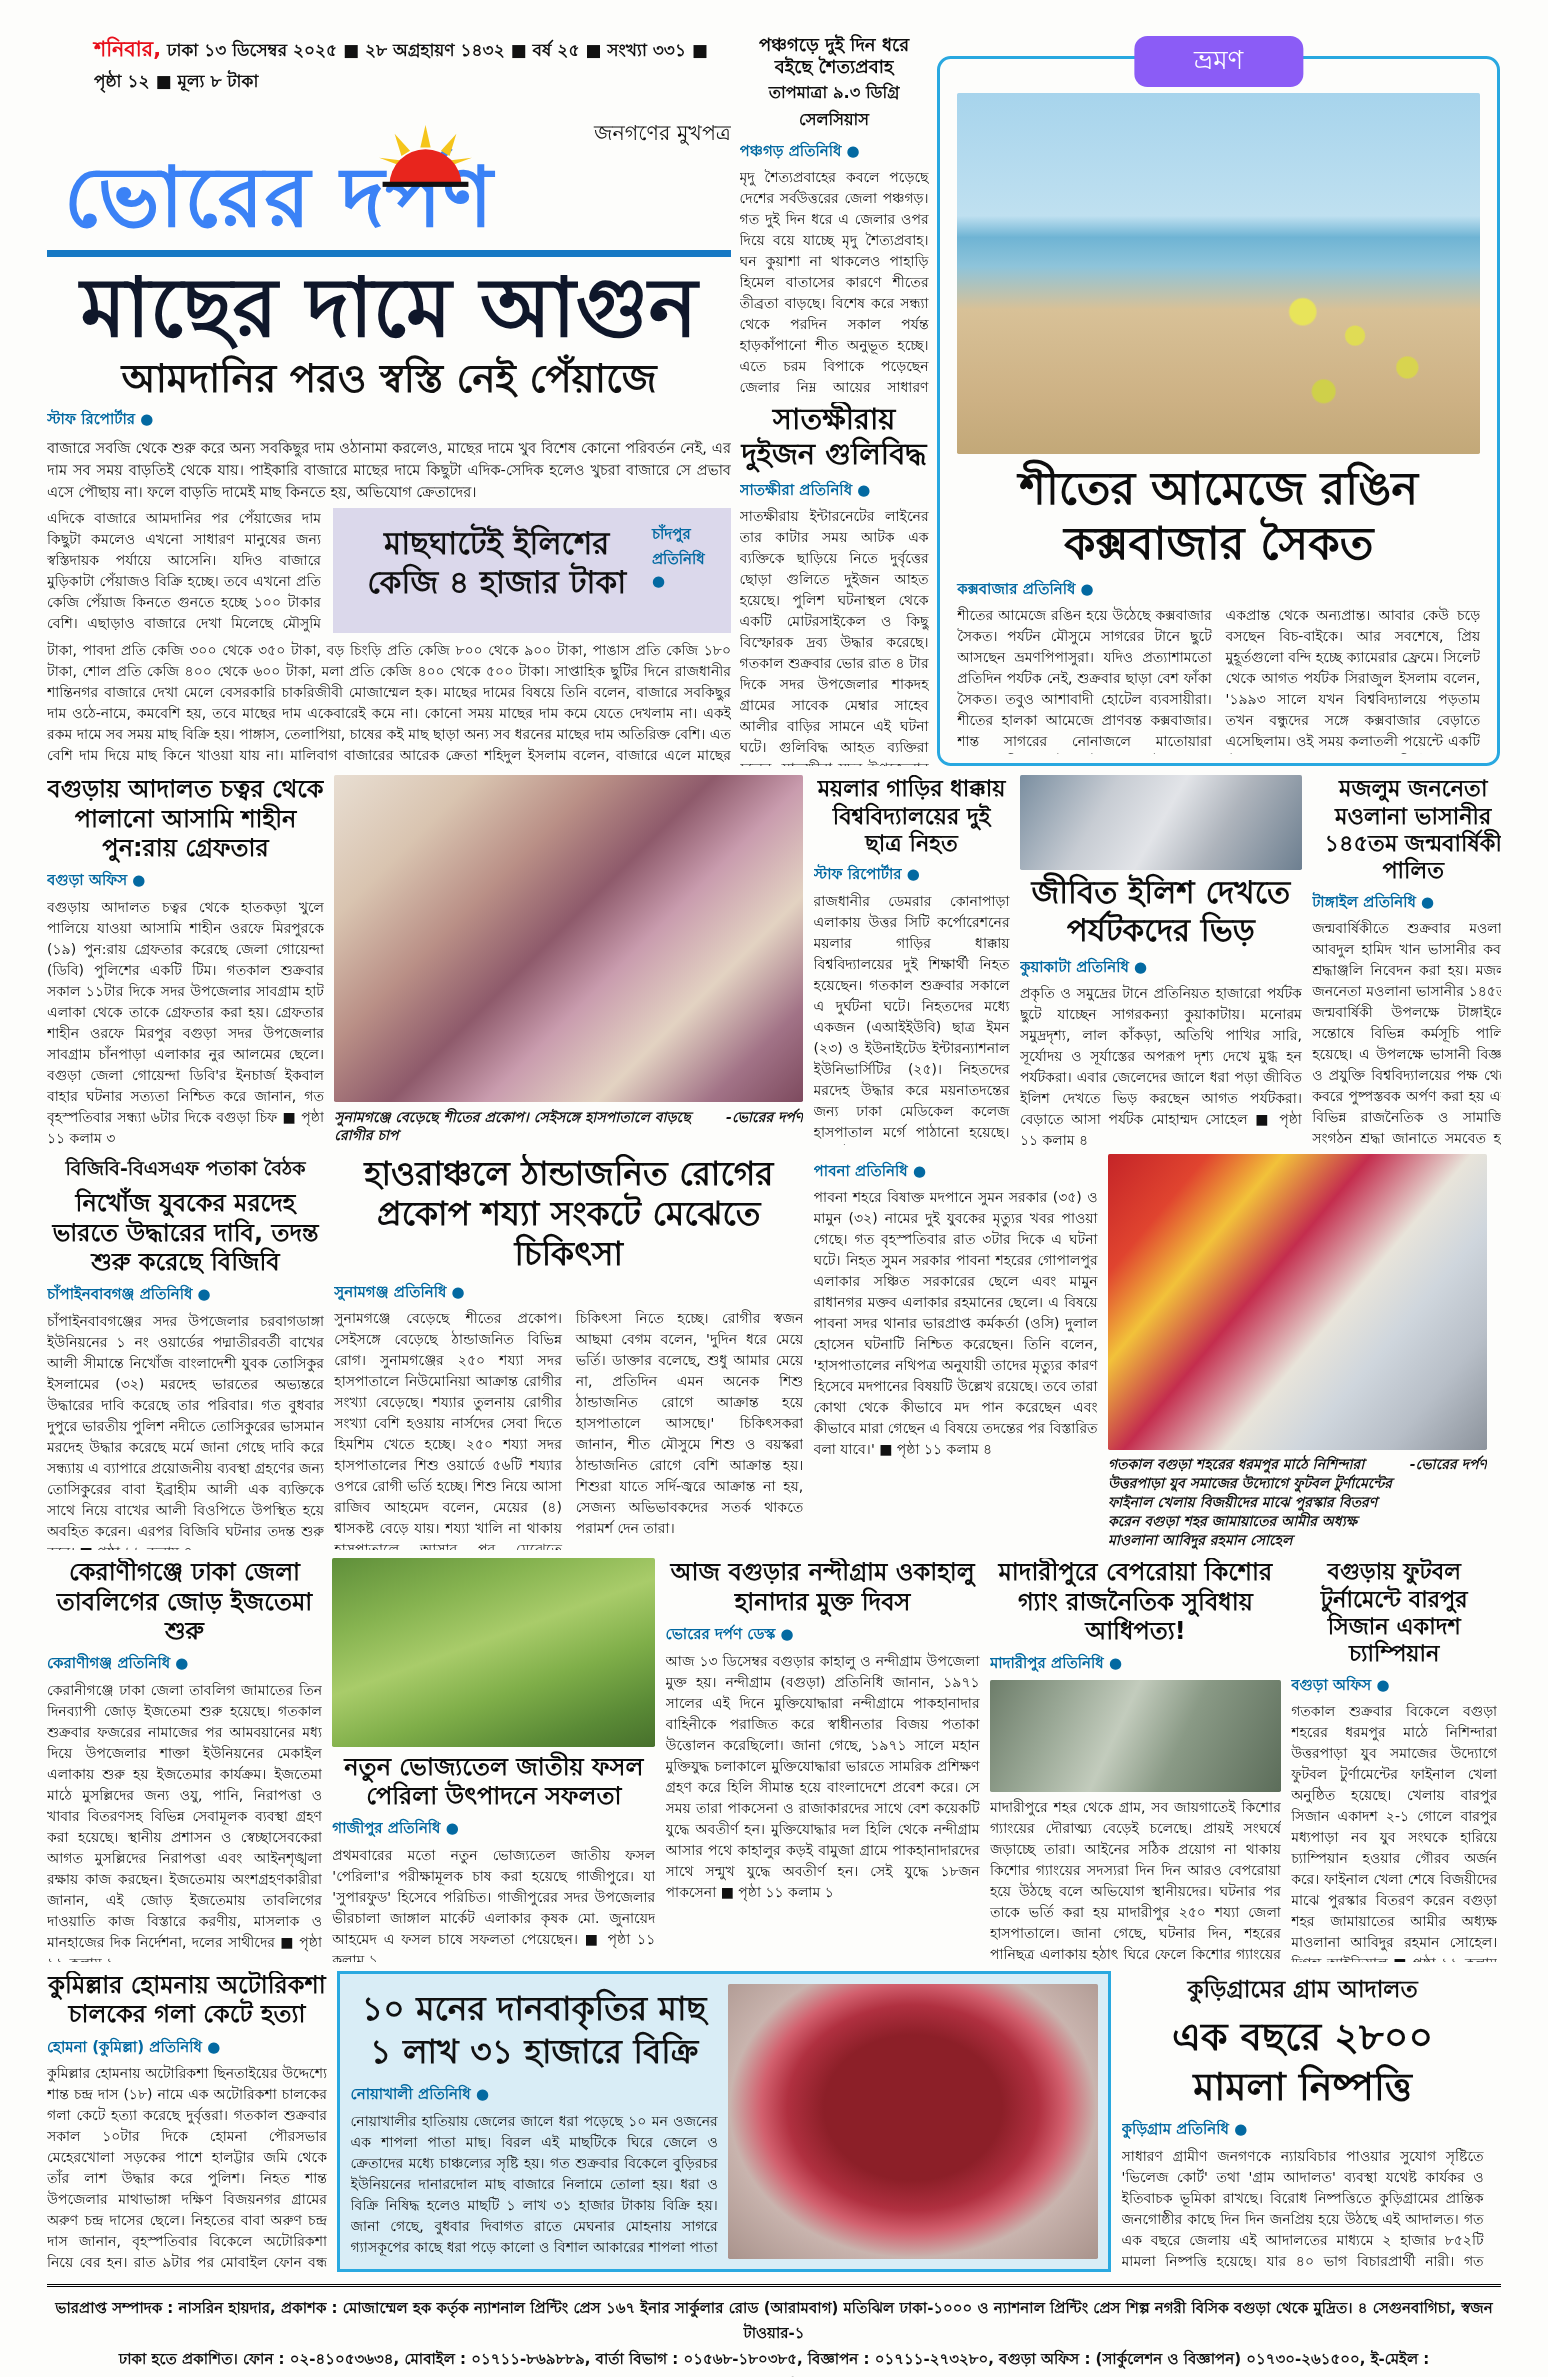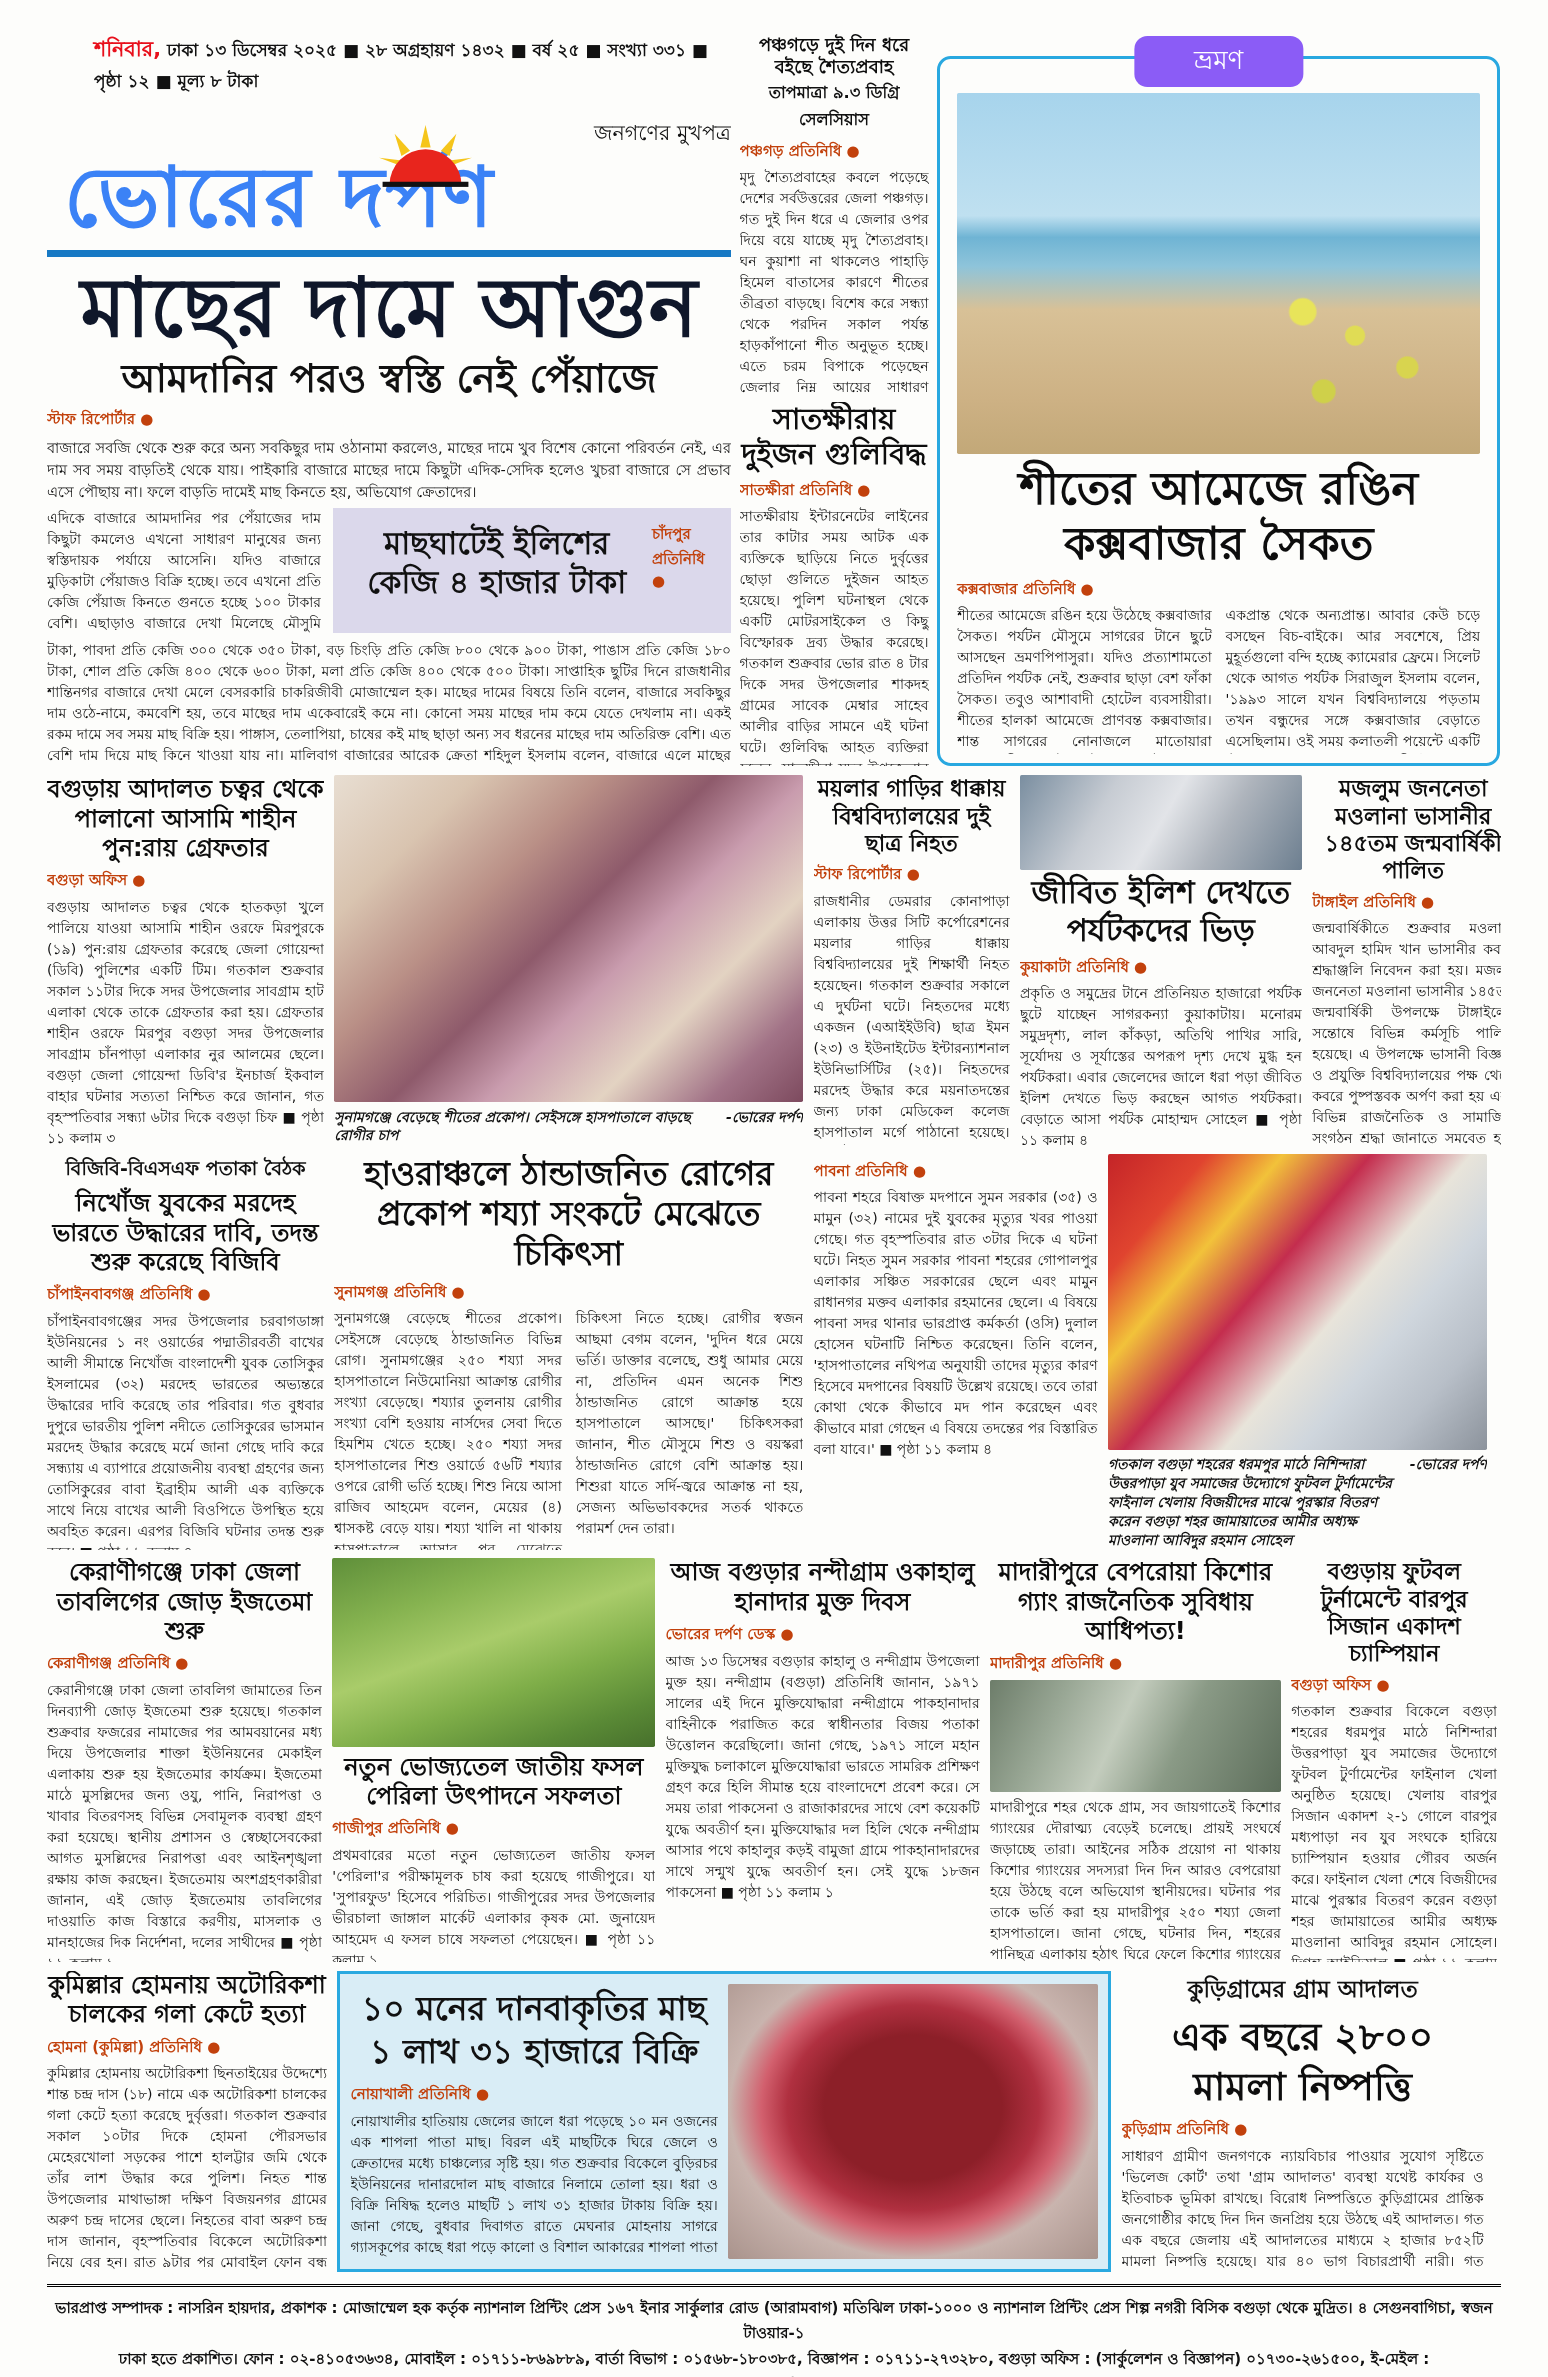--- a/index.html
+++ b/index.html
@@ -4,21 +4,21 @@
 <style>
   * { margin:0; padding:0; box-sizing:border-box; }
   html,body { background:#e9e9e9; }
   body { font-family:"DejaVu Sans","Liberation Sans",sans-serif; color:#111; }
   .page { width:1548px; height:2377px; background:#fdfdfb; margin:0 auto; position:relative;
           padding:34px 47px 0 47px; overflow:hidden; }
   .band { display:grid; gap:10.3px; overflow:hidden; }
   .article { display:flex; flex-direction:column; overflow:hidden; height:100%; }
   .hl { font-weight:800; color:#0d0d0d; line-height:1.22; text-align:center; }
   .kicker { font-weight:800; text-align:center; font-size:19px; margin-bottom:3.4px; }
-  .byline { font-weight:700; font-size:15px; padding:5.2px 0 3.4px 0; color:#c2410c; }
+  .byline { font-weight:700; font-size:15px; padding:5.2px 0 3.4px 0; color:#0369a1; }
   .body-text { font-size:14px; line-height:1.5; text-align:justify; overflow:hidden; flex:1; }
   .cols2 { column-count:2; column-gap:13.8px; }
   .photo { position:relative; overflow:hidden; border-radius:1.7px; }
   .caption { font-size:14px; font-weight:700; font-style:italic; line-height:1.35; padding-top:5.2px; display:flex; justify-content:space-between; gap:8.6px; }
   .caption .credit { white-space:nowrap; font-weight:700; }
 
   
   .top-section { display:grid; grid-template-columns:684px 189px 563px; gap:8.6px; height:731px; }
   .masthead { position:relative; }
   .dateline { font-size:17px; font-weight:700; padding-left:47px; }

